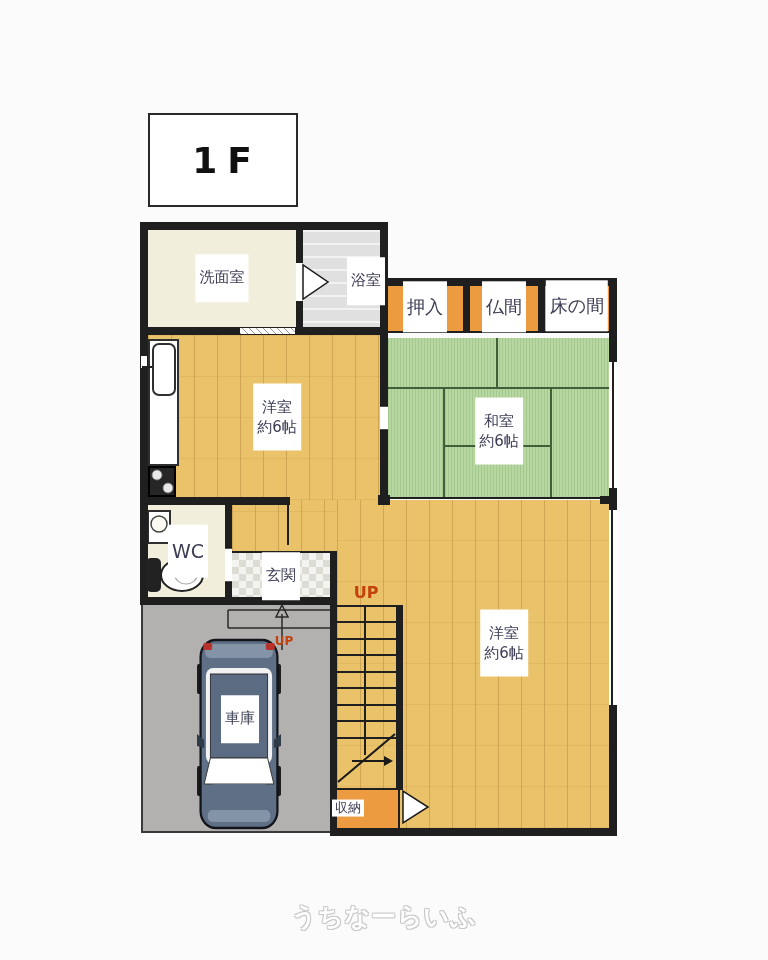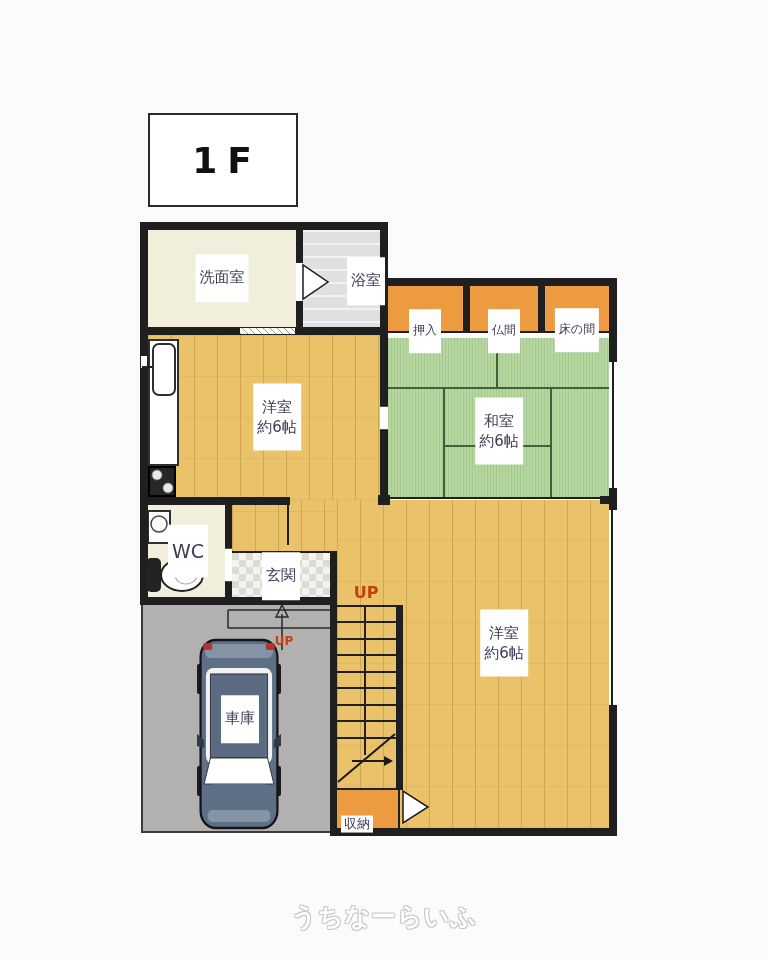--- a/index.html
+++ b/index.html
@@ -22,21 +22,21 @@
   .orange{background-color:#ec9b41;}
   .bathtile{background:repeating-linear-gradient(180deg,#f2f2f2 0 2px,#e0e0e0 2px 13px);}
   .genkantile{background-color:#dcdcd4;
         background-image:linear-gradient(45deg,rgba(255,255,255,.65) 25%,transparent 25%,transparent 75%,rgba(255,255,255,.65) 75%),
                          linear-gradient(45deg,rgba(255,255,255,.65) 25%,transparent 25%,transparent 75%,rgba(255,255,255,.65) 75%);
         background-size:14px 14px;background-position:0 0,7px 7px;}
   .garage{background-color:#b3b1b0;border-left:2px solid #3a3a3a;border-bottom:2px solid #3a3a3a;box-sizing:border-box;}
   
   .rlabel{position:absolute;transform:translate(-50%,-50%);background:#fff;color:#3c3c55;
           font-size:15px;line-height:1.3;padding:14px 4px;text-align:center;white-space:nowrap;z-index:30;}
-  .rlabel.small{font-size:12px;margin-top:24px;}
+  .rlabel.small{font-size:18px;}
   .rlabel.tiny{font-size:13px;padding:0 3px;}
   .rlabel.big{font-size:19px;}
   .plain{position:absolute;transform:translate(-50%,-50%);color:#c2410c;font-weight:bold;
          text-align:left;white-space:nowrap;z-index:30;background:transparent;}
   .hatchwin{position:absolute;background:#fff;z-index:12;
          background-image:repeating-linear-gradient(45deg,#9a9a9a 0 1px,transparent 1px 5px);}
   
   .treads{position:absolute;left:337px;top:605px;width:59px;height:134px;z-index:6;
           background:repeating-linear-gradient(180deg,#1f1f1f 0 2px,transparent 2px 16.5px);}
   .stairmid{position:absolute;left:364px;top:605px;width:2px;height:150px;background:#1f1f1f;z-index:6;}
@@ -172,19 +172,19 @@
     <span style="display:block;">洋室</span>
     <span style="display:block;">約6帖</span>
   </div>
   <div class="rlabel" style="left:504px;top:643px;">
     <span style="display:block;">洋室</span>
     <span style="display:block;">約6帖</span>
   </div>
   <div class="rlabel big" style="left:188px;top:551px;">WC</div>
   <div class="rlabel" style="left:281px;top:576px;">玄関</div>
   <div class="rlabel" style="left:240px;top:719px;">車庫</div>
-  <div class="rlabel tiny" style="left:357px;top:808px;margin-top:16px;">収納</div>
+  <div class="rlabel tiny" style="left:348px;top:808px;">収納</div>
   <div class="plain" style="left:366px;top:592px;font-size:16px;">UP</div>
   <div class="plain" style="left:284px;top:641px;font-size:12px;">UP</div>
 
   <div class="watermark">うちなーらいふ</div>
 
 </div>
 
 </body></html>

